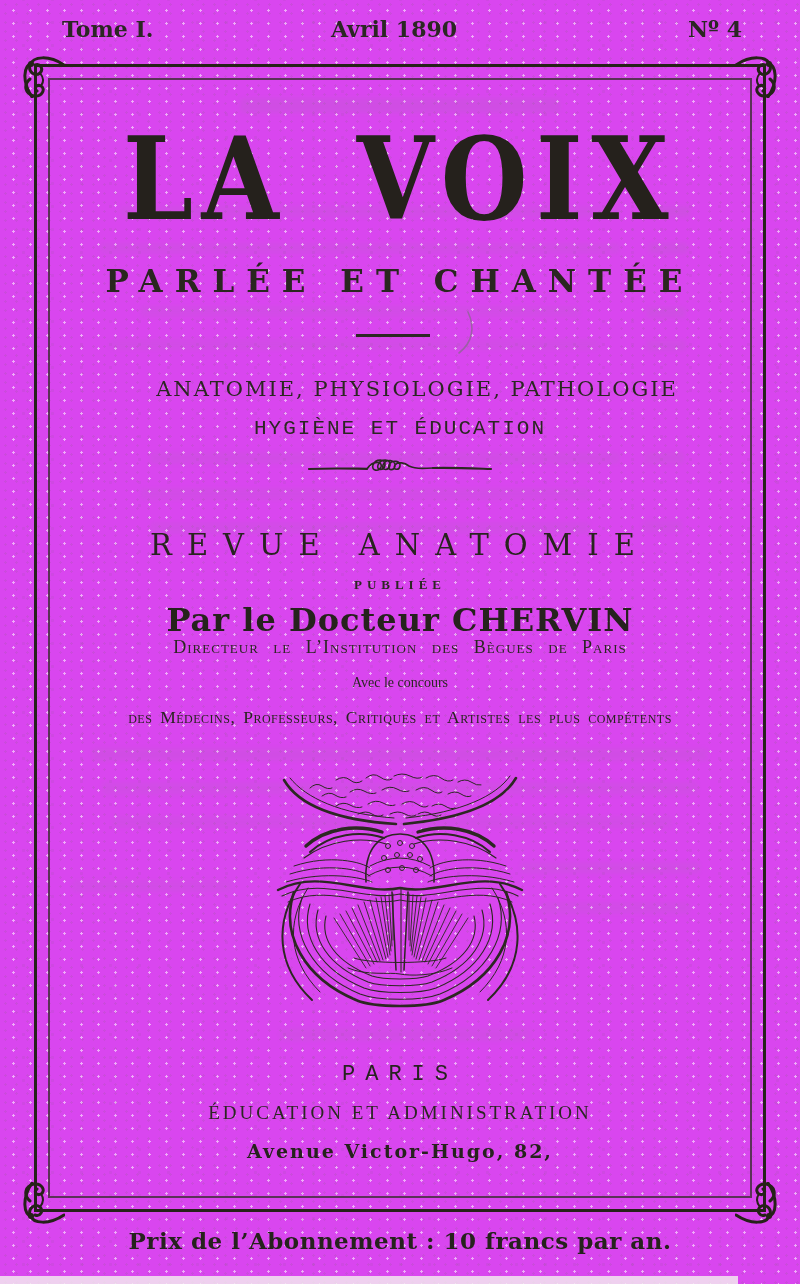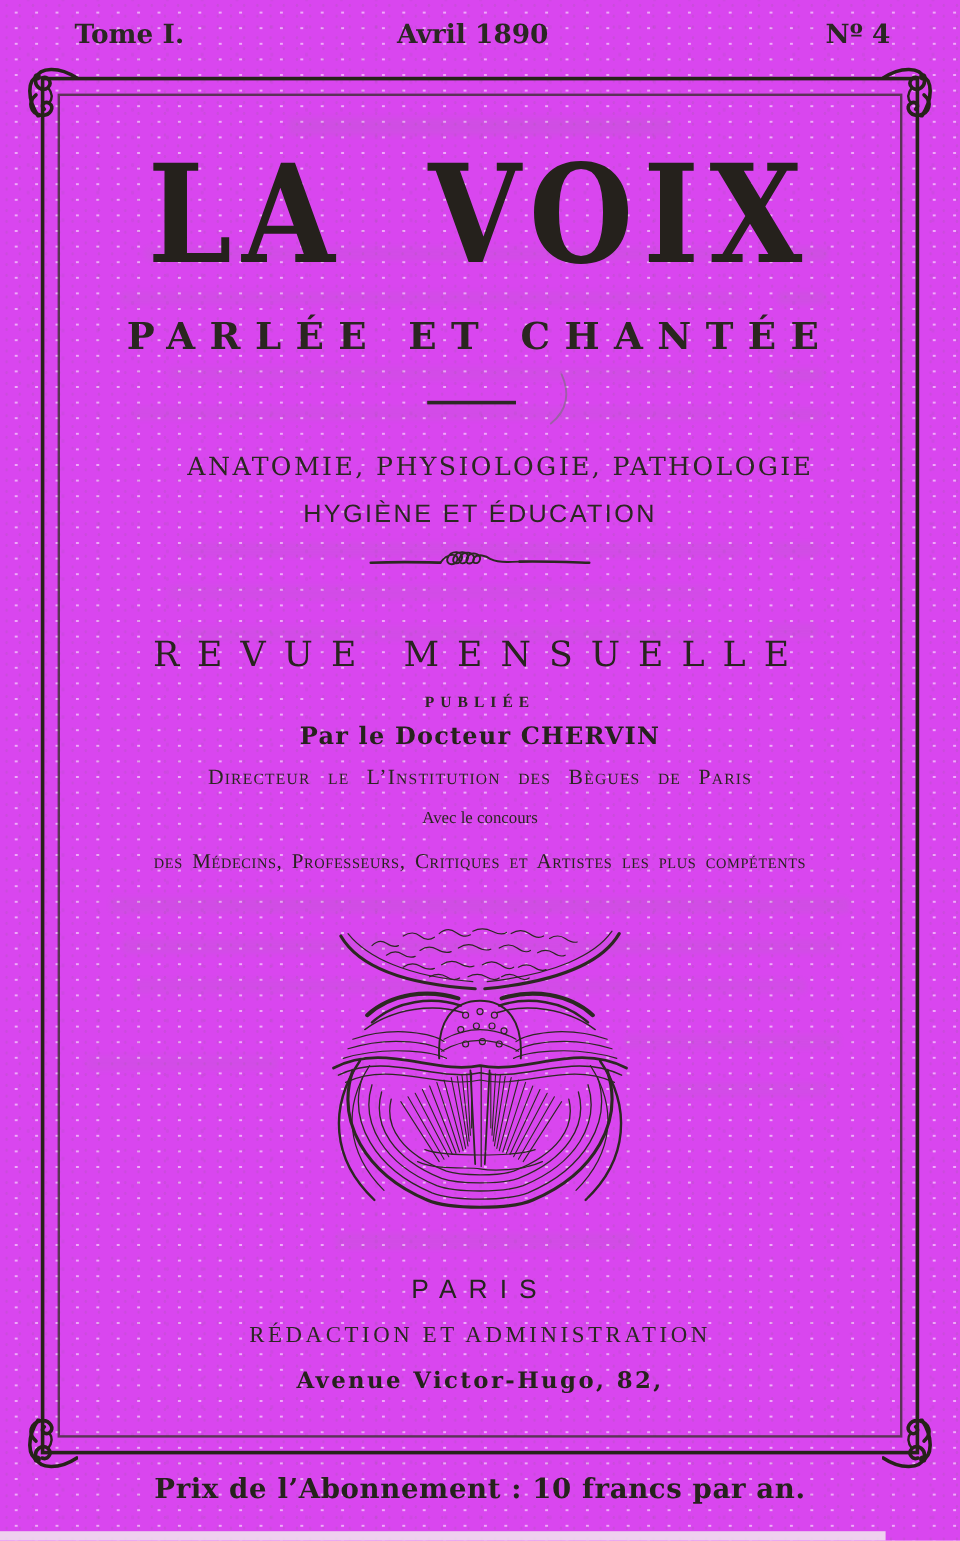--- a/index.html
+++ b/index.html
@@ -42,30 +42,30 @@
     letter-spacing:9px;word-spacing:28px;color:#25211c;
     transform:scale(.94,1.07);
   }
   .subtitle{
     top:263px;font-family:"DejaVu Serif",serif;font-weight:700;font-size:31px;
     letter-spacing:12px;color:#2a2620;
   }
   .rule-short{position:absolute;top:334px;left:50%;width:74px;height:3px;margin-left:-44px;background:#2c2824;z-index:3;}
   .stray-mark{position:absolute;top:310px;left:446px;z-index:3;opacity:.55;}
   .topics1{top:377px;font-family:"DejaVu Serif",serif;font-size:21px;letter-spacing:2px;color:#2b2722;padding-left:34px;}
-  .topics2{top:417px;font-family:Liberation Sans, sans-serif;font-size:21px;letter-spacing:2px;color:#2b2722;}
+  .topics2{top:417px;font-family:Liberation Mono, monospace;font-size:21px;letter-spacing:2px;color:#2b2722;}
   .squiggle{position:absolute;top:456px;left:50%;transform:translateX(-50%);z-index:3;}
   .revue{top:528px;font-family:"DejaVu Serif",serif;font-size:29px;letter-spacing:15px;color:#28241f;}
   .publiee{top:577px;font-weight:700;font-size:13px;letter-spacing:5px;color:#2b2722;}
-  .chervin{top:601px;font-family:"DejaVu Serif",serif;font-weight:700;font-size:20px;letter-spacing:1px;color:#26221d;}
+  .chervin{top:601px;font-family:"DejaVu Serif",serif;font-weight:700;font-size:32px;letter-spacing:1px;color:#26221d;}
   .directeur{top:637px;font-variant:small-caps;font-size:18px;letter-spacing:1px;word-spacing:9px;color:#2b2722;}
   .concours{top:675px;font-size:14px;color:#2b2722;}
   .contributors{top:707px;font-variant:small-caps;font-size:17.5px;letter-spacing:.5px;word-spacing:3px;color:#28241f;}
   .illustration{position:absolute;top:770px;left:50%;transform:translateX(-50%);z-index:3;}
-  .paris{top:1062px;font-family:Liberation Sans, sans-serif;font-size:22px;letter-spacing:10px;color:#26231f;}
+  .paris{top:1062px;font-family:Liberation Mono, monospace;font-size:22px;letter-spacing:10px;color:#26231f;}
   .redaction{top:1102px;font-size:19px;letter-spacing:3px;color:#2b2722;}
   .avenue{top:1140px;font-family:"DejaVu Serif",serif;font-weight:700;font-size:19px;letter-spacing:2px;color:#26221d;}
   .price{top:1227px;font-family:"DejaVu Serif",serif;font-weight:700;font-size:23px;letter-spacing:.5px;color:#26221d;}
   .scan-strip{position:absolute;left:0;bottom:0;width:738px;height:8px;background:rgba(244,243,239,.8);z-index:5;}
   svg .ink{stroke:#2c2822;fill:none;stroke-linecap:round;stroke-linejoin:round;}
 </style>
 </head>
 <body>
 
 <svg width="0" height="0" style="position:absolute">
@@ -143,21 +143,21 @@
 
   <div class="row topics1">ANATOMIE, PHYSIOLOGIE, PATHOLOGIE</div>
   <div class="row topics2">HYGIÈNE ET ÉDUCATION</div>
 
   <svg class="squiggle" width="190" height="24" viewBox="0 0 190 24">
     <path class="ink" d="M4,13 C28,12 45,12.6 62,12.8" stroke-width="2.2"></path>
     <path class="ink" stroke-width="1.6" d="M62,13 C68,4 78,5 76,11 C74,16 66,15 68,9 C71,2 81,3 80,9 C79,15 71,15 73,9 C76,2 86,3 85,9 C84,15 76,15 78,9 C81,2 91,4 90,10 C89,15 82,15 84,9 C87,3 96,5 95,10 C94,15 87,14 90,9 C93,5 100,7 104,10 C112,14 120,12 128,12"></path>
     <path class="ink" d="M128,12 C148,11.5 168,12.4 186,13" stroke-width="2.2"></path>
   </svg>
 
-  <div class="row revue">REVUE MENSUELLE</div>
+  <div class="row revue">REVUE ANATOMIE</div>
   <div class="row publiee">PUBLIÉE</div>
   <div class="row chervin">Par le Docteur CHERVIN</div>
   <div class="row directeur">Directeur le L’Institution des Bègues de Paris</div>
   <div class="row concours">Avec le concours</div>
   <div class="row contributors">des Médecins, Professeurs, Critiques et Artistes les plus compétents</div>
 
   <svg class="illustration" width="260" height="240" viewBox="0 0 260 240">
     <g class="ink" stroke-width="1">
 
       <path d="M14,10 C28,34 64,50 126,54" stroke-width="2.6"></path>
@@ -212,19 +212,19 @@
       <path d="M131,118 L131,202"></path>
 
       <path d="M30,114 C4,152 6,196 42,230" stroke-width="2"></path>
       <path d="M38,118 C16,152 18,190 50,222"></path>
       <path d="M230,114 C256,152 254,196 218,230" stroke-width="2"></path>
       <path d="M222,118 C244,152 242,190 210,222"></path>
     </g>
   </svg>
 
   <div class="row paris">PARIS</div>
-  <div class="row redaction">RÉDACTION ET ADMINISTRATION</div>
+  <div class="row redaction">ÉDUCATION ET ADMINISTRATION</div>
   <div class="row avenue">Avenue Victor-Hugo, 82,</div>
 
   <div class="row price">Prix de l’Abonnement : 10 francs par an.</div>
 
   <div class="scan-strip"></div>
 </div>
 
 </body></html>

